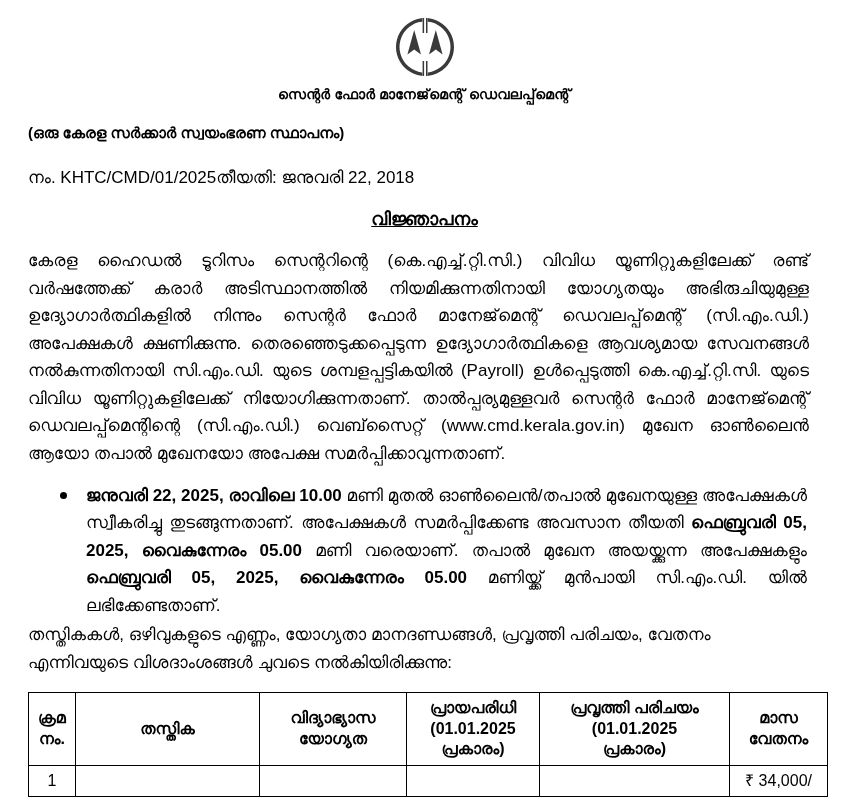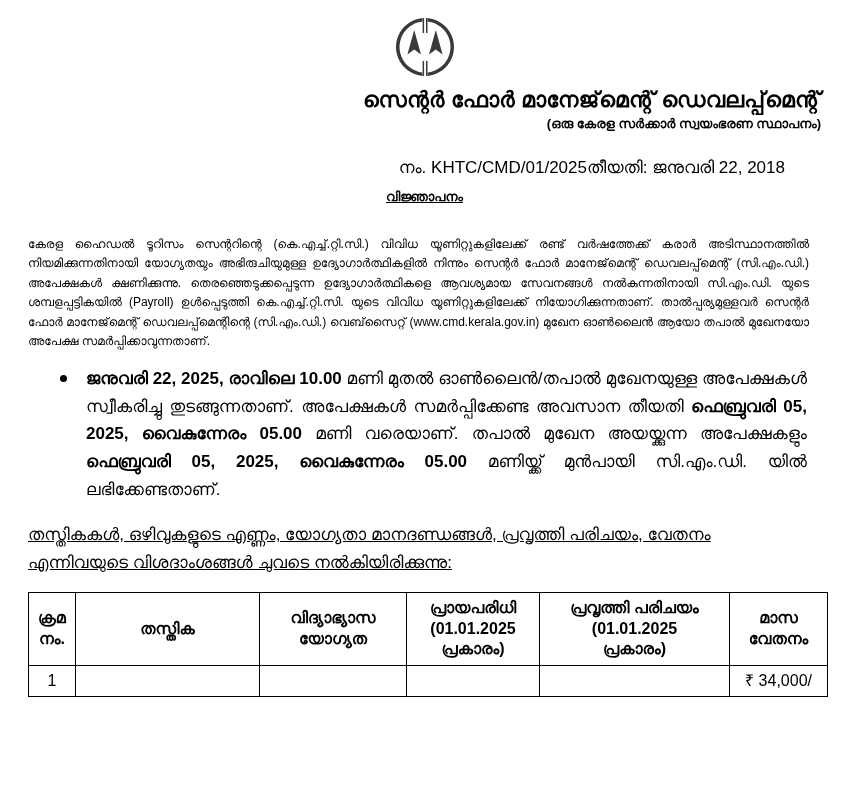--- a/index.html
+++ b/index.html
@@ -32,59 +32,59 @@
   }
   .logo {
     width: 62px;
     height: 62px;
     position: relative;
   }
   .logo svg { display: block; }
 
   
   .org-title {
-    text-align: right;
-    font-size: 22px;
+    text-align: center;
+    font-size: 14px;
     font-weight: bold;
     letter-spacing: 0.2px;
     margin-top: 8px;
     line-height: 1.25;
   }
   .org-sub {
-    text-align: right;
-    font-size: 13px;
+    text-align: left;
+    font-size: 15px;
     font-weight: bold;
-    margin-top: 2px;
+    margin-top: 20px;
     line-height: 1.25;
   }
 
   
   .ref-row {
     display: flex;
-    justify-content: flex-end;
+    justify-content: flex-start;
     align-items: baseline;
     margin-top: 26px;
     font-size: 17px;
     padding-right: 36px;
   }
   .ref-no, .ref-date { white-space: nowrap; }
 
   .notif-title {
     text-align: center;
-    font-size: 13px;
+    font-size: 18px;
     font-weight: bold;
     text-decoration: underline;
-    margin-top: 11px;
+    margin-top: 21px;
     font-family: Liberation Serif, serif;
   }
 
   
   .body-para {
-    margin-top: 30px;
-    font-size: 12px;
+    margin-top: 17px;
+    font-size: 17px;
     line-height: 1.62;
     text-align: justify;
     text-justify: inter-word;
     padding-right: 12px;
   }
 
   .bullet-block {
     margin-top: 14px;
     padding-left: 30px;
     position: relative;
@@ -102,26 +102,25 @@
     left: 2px;
     top: 10px;
     width: 7px;
     height: 7px;
     background: #000;
     border-radius: 50%;
   }
   .b { font-weight: bold; }
 
   .pre-table {
-    margin-top: 18px;
+    margin-top: 2px;
     font-size: 17px;
     line-height: 1.62;
     text-align: left;
     padding-right: 12px;
-    text-decoration: underline;
   }
 
   
   .tbl-wrap {
     margin-top: 16px;
     width: 799px;
   }
   table.jobs {
     border-collapse: collapse;
     width: 799px;

